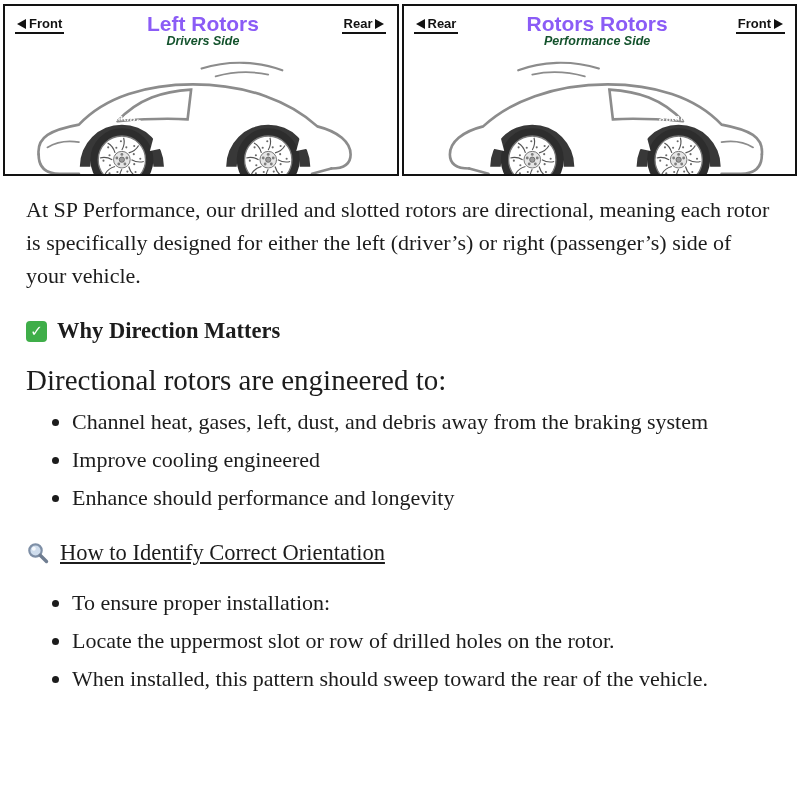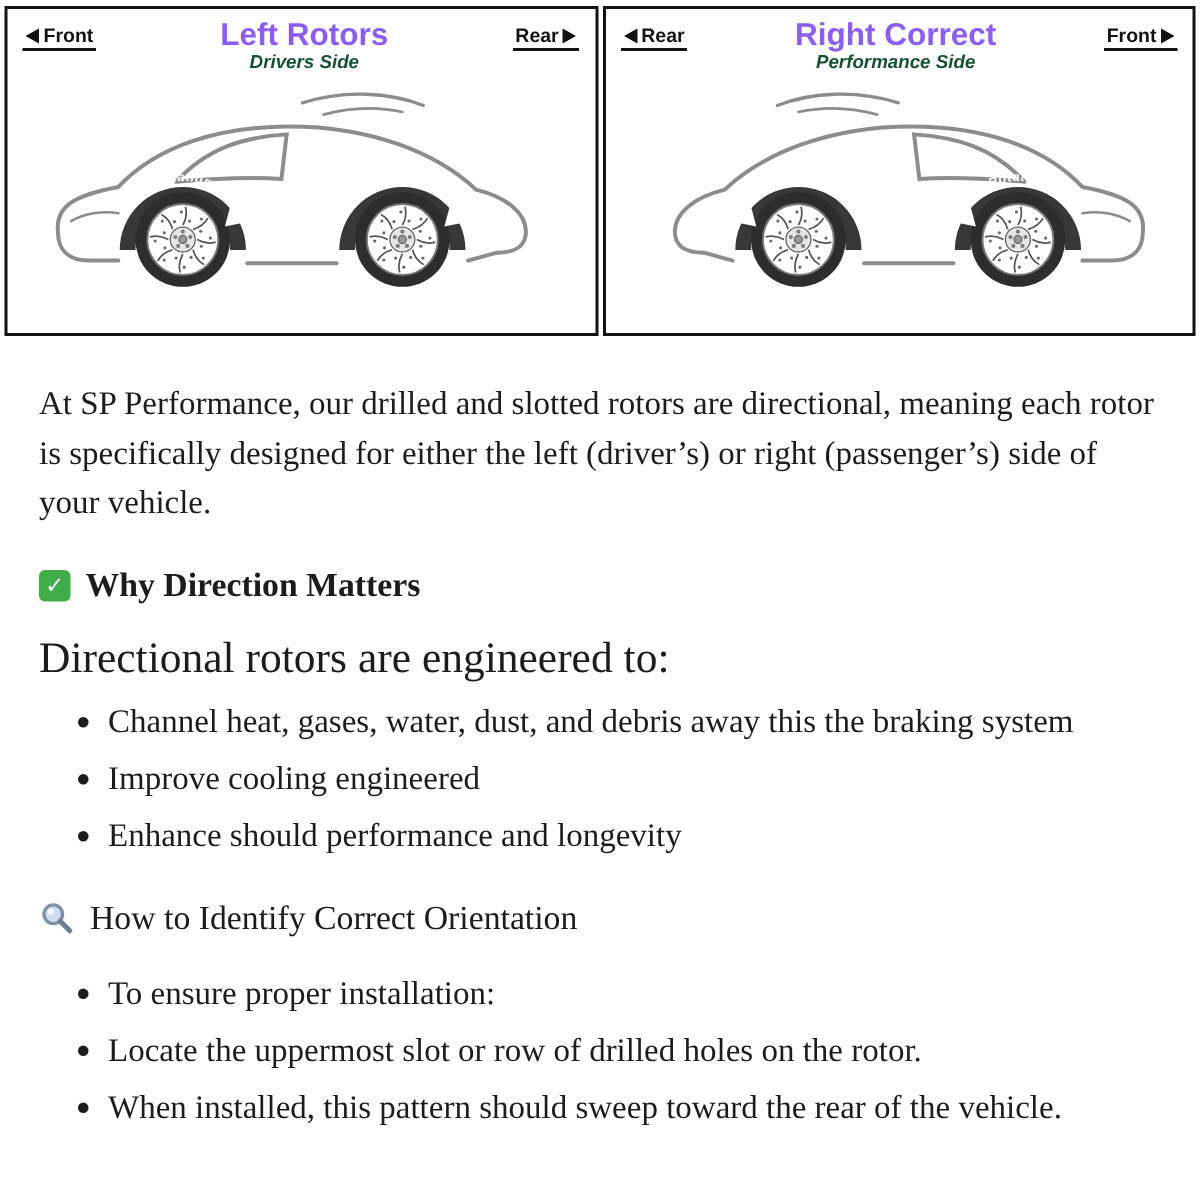--- a/index.html
+++ b/index.html
@@ -4,21 +4,21 @@
 <style>
   html,body{margin:0;padding:0;background:#fff;}
   body{
     width:800px;height:800px;overflow:hidden;
     font-family:"Liberation Serif", serif;color:#1c1c1c;
   }
 
   
   .diagram-row{display:flex;gap:3px;padding:4px 3px 0;}
   .panel{
-    flex:1;border:2px solid #121212;background:#fff;height:220px;
+    flex:1;border:2px solid #121212;background:#fff;height:172px;
     box-sizing:border-box;overflow:hidden;
   }
   .panel-header{
     display:flex;justify-content:space-between;align-items:flex-start;
     padding:7px 10px 0;font-family:"Liberation Sans",sans-serif;
   }
   .dir{
     display:flex;align-items:center;gap:3px;
     border-bottom:2.5px solid #121212;padding:0 2px 1px;
     font-weight:bold;font-size:13px;color:#121212;margin-top:3px;
@@ -30,27 +30,27 @@
   .panel-title{font-weight:bold;font-size:21px;color:#8b5cf6;}
   .panel-sub{font-weight:bold;font-style:italic;font-size:12.5px;color:#14532d;}
   .car-svg{display:block;width:100%;height:156px;margin-top:-4px;}
   .rot{
     font-family:"Liberation Sans",sans-serif;font-size:9.5px;font-weight:bold;
     font-style:italic;fill:#ffffff;letter-spacing:.6px;
   }
   .rot-arrow{fill:#ffffff;}
 
   
-  .content{padding:14px 26px 0;}
+  .content{padding:3px 26px 0;}
   .intro{font-size:22px;line-height:1.5;margin:14px 0 10px;}
   .sec-heading{
     display:flex;align-items:center;gap:10px;
     font-size:22.5px;font-weight:bold;margin:26px 0 20px;
   }
-  .sec-heading.regular{font-weight:normal;}
+  .sec-heading.regular{font-weight:normal;text-decoration:underline;}
   .lead{font-size:29px;margin:0 0 6px;}
   ul.bullets{margin:8px 0 14px;padding-left:46px;font-size:22px;line-height:1.5;}
   ul.bullets li{margin:5px 0;}
 
   
   .check-icon{
     width:21px;height:21px;background:#3fae49;border-radius:4px;
     color:#fff;display:inline-flex;align-items:center;justify-content:center;
     font-size:15px;font-weight:bold;font-family:"DejaVu Sans",sans-serif;flex:0 0 auto;
   }
@@ -154,21 +154,21 @@
     </svg>
   </div>
 
   <div class="panel">
     <div class="panel-header">
       <div class="dir">
         <span class="tri tri-left"></span>
         <span>Rear</span>
       </div>
       <div class="panel-title-block">
-        <div class="panel-title">Right Correct</div>
+        <div class="panel-title">Rotors Rotors</div>
         <div class="panel-sub">Performance Side</div>
       </div>
       <div class="dir">
         <span>Front</span>
         <span class="tri tri-right"></span>
       </div>
     </div>
 
     <svg class="car-svg" viewBox="0 0 390 178">
       <g transform="translate(390,0) scale(-1,1)">
@@ -197,21 +197,21 @@
   <p class="intro">At SP Performance, our drilled and slotted rotors are directional, meaning each rotor is specifically designed for either the left (driver’s) or right (passenger’s) side of your vehicle.</p>
 
   <div class="sec-heading">
     <span class="check-icon">✓</span>
     <span>Why Direction Matters</span>
   </div>
 
   <p class="lead">Directional rotors are engineered to:</p>
 
   <ul class="bullets">
-    <li>Channel heat, gases, water, dust, and debris away this the braking system</li>
+    <li>Channel heat, gases, left, dust, and debris away from the braking system</li>
     <li>Improve cooling engineered</li>
     <li>Enhance should performance and longevity</li>
   </ul>
 
   <div class="sec-heading regular">
     <svg class="mag-icon" width="24" height="24" viewBox="0 0 24 24">
       <circle cx="9.5" cy="9.5" r="6.2" fill="#cfdded" stroke="#7e8fa6" stroke-width="2.2"></circle>
       <circle cx="7.8" cy="7.8" r="2" fill="#ffffff" opacity="0.8"></circle>
       <line x1="14.2" y1="14.2" x2="20.5" y2="20.5" stroke="#6f7d91" stroke-width="3.4" stroke-linecap="round"></line>
     </svg>

